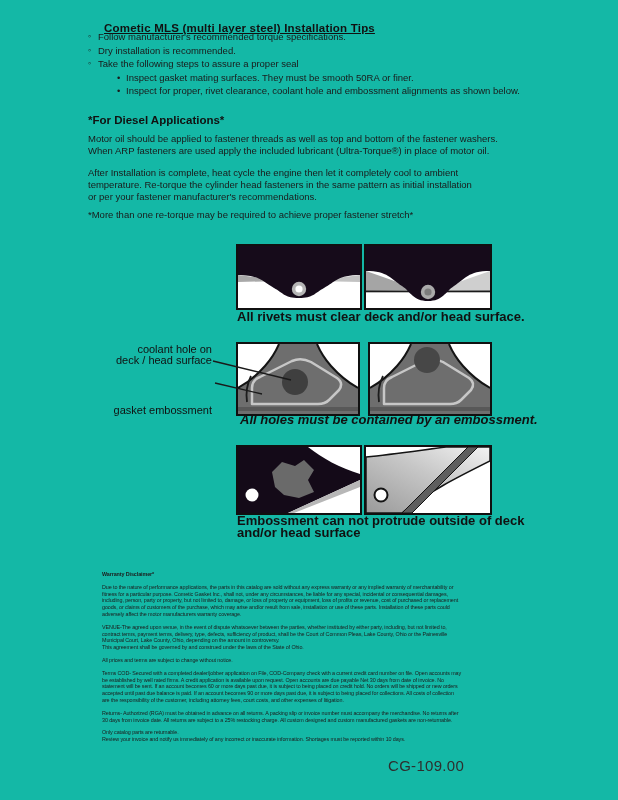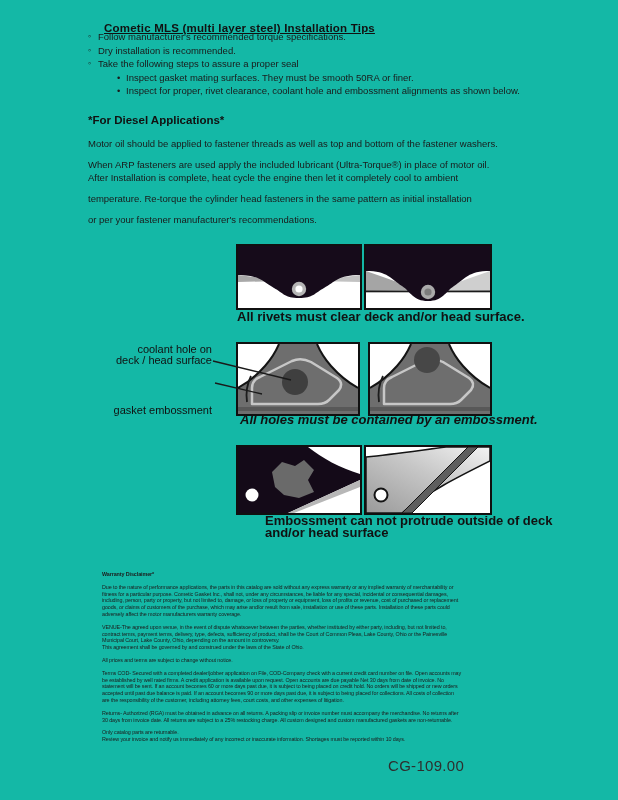--- a/index.html
+++ b/index.html
@@ -16,21 +16,21 @@
   }
   
   .tips{left:88px;top:30px;width:460px;font-size:9.5px;line-height:13.5px;}
   .tip{position:relative;}
   .tip.l1{padding-left:10px;}
   .tip.l1::before{content:"◦";position:absolute;left:0;top:0;font-size:9px;}
   .tip.l2{padding-left:38px;}
   .tip.l2::before{content:"•";position:absolute;left:29px;top:0;}
   
   .diesel-head{left:88px;top:114px;font-size:11.5px;font-weight:bold;color:#111;}
-  .body-p{left:88px;font-size:9.5px;line-height:21px;white-space:pre-line;width:470px;}
+  .body-p{left:88px;font-size:9.5px;line-height:12px;white-space:pre-line;width:470px;}
   .p1{top:133px;}
   .p2{top:167px;}
   .note{top:209px;}
   
   .dg-head{width:122px;text-align:center;font-size:16px;font-weight:bold;color:#111;margin-top:32px;}
   .caption{font-size:13px;font-weight:bold;color:#111;white-space:pre-line;line-height:12px;}
   
   .dbox{border:2px solid #101010;background:#fff;}
   .dbox svg{display:block;}
   
@@ -56,20 +56,21 @@
     <div class="tip l2">Inspect gasket mating surfaces.  They must be smooth 50RA or finer.</div>
     <div class="tip l2">Inspect for proper, rivet clearance, coolant hole and embossment alignments as shown below.</div>
   </div>
 
   <div class="abs diesel-head">*For Diesel Applications*</div>
   <div class="abs body-p p1">Motor oil should be applied to fastener threads as well as top and bottom of the fastener washers.
 When ARP fasteners are used apply the included lubricant (Ultra-Torque®) in place of motor oil.</div>
   <div class="abs body-p p2">After Installation is complete, heat cycle the engine then let it completely cool to ambient
 temperature. Re-torque the cylinder head fasteners in the same pattern as initial installation
 or per your fastener manufacturer's recommendations.</div>
+  <div class="abs body-p note">*More than one re-torque may be required to achieve proper fastener stretch*</div>
 
   <div class="abs dg-head" style="left:236px;top:228px;">RIGHT</div>
   <div class="abs dg-head" style="left:364px;top:228px;width:124px;">WRONG</div>
 
   <div class="abs dbox" style="left:236px;top:244px;">
     <svg width="122" height="62" viewBox="0 0 122 62">
       <rect width="122" height="62" fill="#ffffff"></rect>
       <polygon points="0,29 0,36 46,35" fill="#a9a9a9"></polygon>
       <polygon points="122,29 122,36 76,35" fill="#c2c2c2"></polygon>
       <path d="M0,0 H122 V29 C100,29 97,36 86,42 C77,47 75,52 61,52 C47,52 45,47 36,42 C25,36 22,29 0,29 Z" fill="#160b1a"></path>
@@ -151,21 +152,21 @@
           <stop offset="0.55" stop-color="#c7c7c7"></stop>
           <stop offset="1" stop-color="#f3f3f3"></stop>
         </linearGradient>
       </defs>
       <rect width="124" height="66" fill="#ffffff"></rect>
       <path d="M0,10 C28,7 56,3 80,0 H124 V14 C92,30 60,46 36,66 H0 Z" fill="url(#g3)" stroke="#141414" stroke-width="1.5"></path>
       <polygon points="36,66 102,0 112,0 46,66" fill="#5e5e5e" stroke="#141414" stroke-width="1"></polygon>
       <circle cx="15" cy="48" r="6.5" fill="#ffffff" stroke="#141414" stroke-width="2"></circle>
     </svg>
   </div>
-  <div class="abs caption" style="left:237px;top:515px;margin-left:28px;">Embossment can not protrude outside of deck
+  <div class="abs caption" style="left:237px;top:515px;">Embossment can not protrude outside of deck
 and/or head surface</div>
 
   <div class="abs legal">
     <div class="lh">Warranty Disclaimer*</div>
     <div class="lp">Due to the nature of performance applications, the parts in this catalog are sold without any express warranty or any implied warranty of merchantability or
 fitness for a particular purpose.  Cometic Gasket Inc., shall not, under any circumstances, be liable for any special, incidental or consequential damages,
 including, person, party or property, but not limited to, damage, or loss of property or equipment, loss of profits or revenue, cost of purchased or replacement
 goods, or claims of customers of the purchase, which may arise and/or result from sale, installation or use of these parts.  Installation of these parts could
 adversely affect the motor manufacturers warranty coverage.</div>
     <div class="lp">VENUE-The agreed upon venue, in the event of dispute whatsoever between the parties, whether instituted by either party, including, but not limited to,

